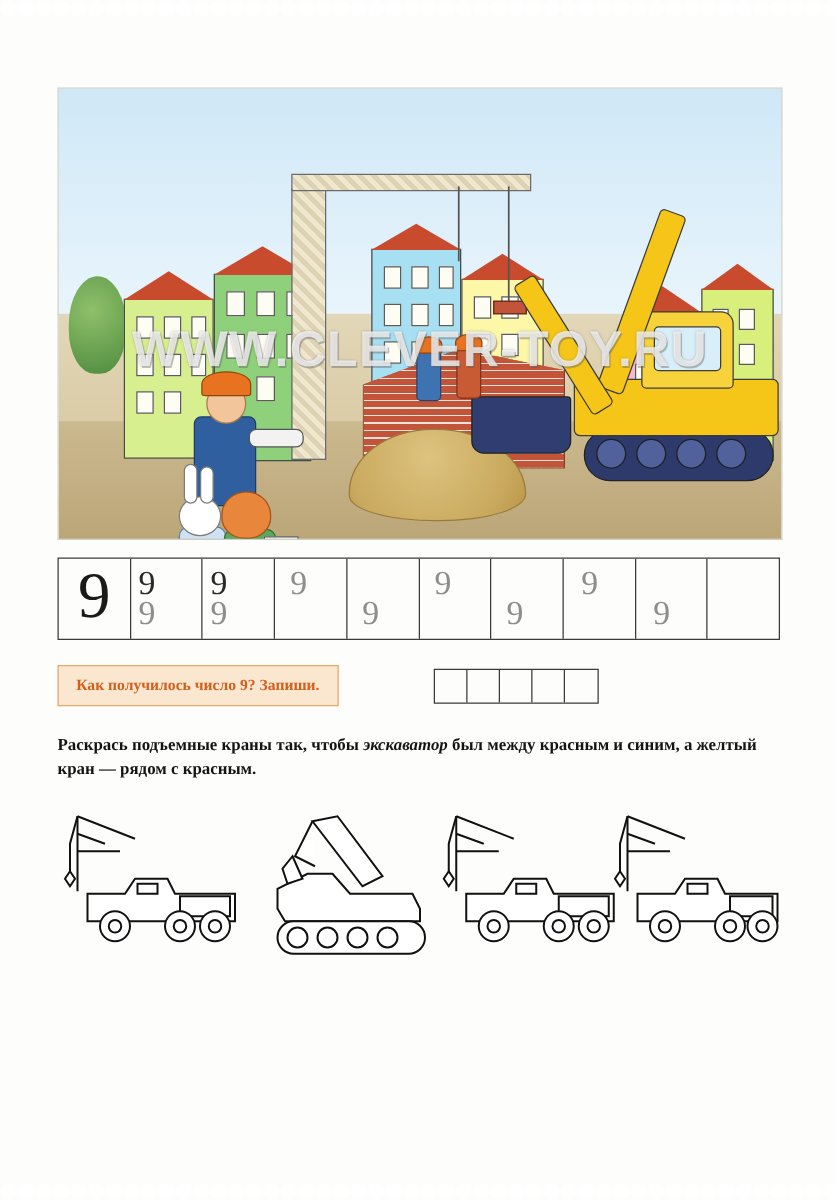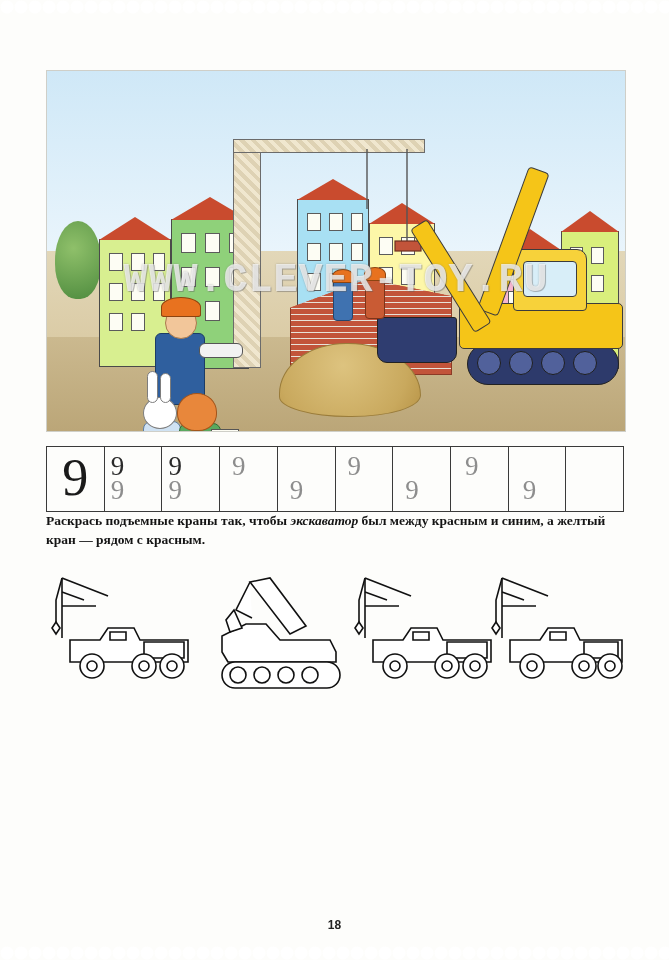--- a/index.html
+++ b/index.html
@@ -108,21 +108,21 @@
   .roller { position:absolute; background:#51619b; border:1.5px solid #1f1f1f; border-radius:50%; }
   .bucket { position:absolute; background:#2f3d70; border:1.6px solid #222; border-radius:3px 3px 10px 10px; }
   .worker-head { position:absolute; border-radius:50%; }
   .helmet { position:absolute; background:#e8721f; border-radius:50% 50% 10% 10%; border:1px solid #8c4410; }
   .char { position:absolute; }
   .watermark {
     position: absolute;
     left: 0; top: 52%;
     width: 100%;
     text-align: center;
-    font-family: Liberation Mono, monospace;
+    font-family: Liberation Sans, sans-serif;
     font-weight: bold;
     font-size: 40px;
     letter-spacing: 1px;
     color: rgba(255,255,255,0.72);
     text-shadow: 0 0 2px rgba(120,120,120,0.55), 1px 1px 0 rgba(90,90,90,0.35);
     pointer-events: none;
     white-space: nowrap;
   }
 
   
@@ -183,20 +183,21 @@
   }
   .answer-cell {
     width: 26px;
     height: 26px;
     border-right: 1.4px solid #3a3a3a;
     box-sizing: border-box;
   }
   .answer-cell:last-child { border-right: none; }
 
   .instruction2 {
+    margin-top: 22px;
     font-size: 13.5px;
     line-height: 1.4;
     font-weight: bold;
     color: #141414;
   }
   .instruction2 .ital { font-style: italic; }
 
   
   .vehicles {
     margin-top: 16px;
@@ -359,20 +360,30 @@
       </div>
       <div class="trace-cell">
         <span class="nine-dot" style="left:14px; top:4px;">9</span>
       </div>
       <div class="trace-cell">
         <span class="nine-dot" style="left:14px; top:28px;">9</span>
       </div>
       <div class="trace-cell"></div>
     </div>
 
+    <div class="mid-row">
+      <div class="banner">Как получилось число 9? Запиши.</div>
+      <div class="answer-boxes">
+        <div class="answer-cell"></div>
+        <div class="answer-cell"></div>
+        <div class="answer-cell"></div>
+        <div class="answer-cell"></div>
+        <div class="answer-cell"></div>
+      </div>
+    </div>
 
     <div class="instruction2">
       <span>Раскрась подъемные краны так, чтобы </span><span class="ital">экскаватор</span><span> был между красным и синим, а желтый кран — рядом с красным.</span>
     </div>
 
     <div class="vehicles">
 
       <svg class="veh" style="left:2px;" width="150" height="140" viewBox="0 0 150 140">
         <g fill="none" stroke="#111" stroke-width="1.6">
           <line x1="14" y1="12" x2="14" y2="72"></line>
@@ -442,14 +453,13 @@
           <circle cx="44" cy="100" r="5" fill="#fff"></circle>
           <circle cx="96" cy="100" r="12" fill="#fff"></circle>
           <circle cx="96" cy="100" r="5" fill="#fff"></circle>
           <circle cx="122" cy="100" r="12" fill="#fff"></circle>
           <circle cx="122" cy="100" r="5" fill="#fff"></circle>
         </g>
       </svg>
     </div>
   </div>
 
-  <div class="page-number">18</div>
 </div>
 
 </body></html>

